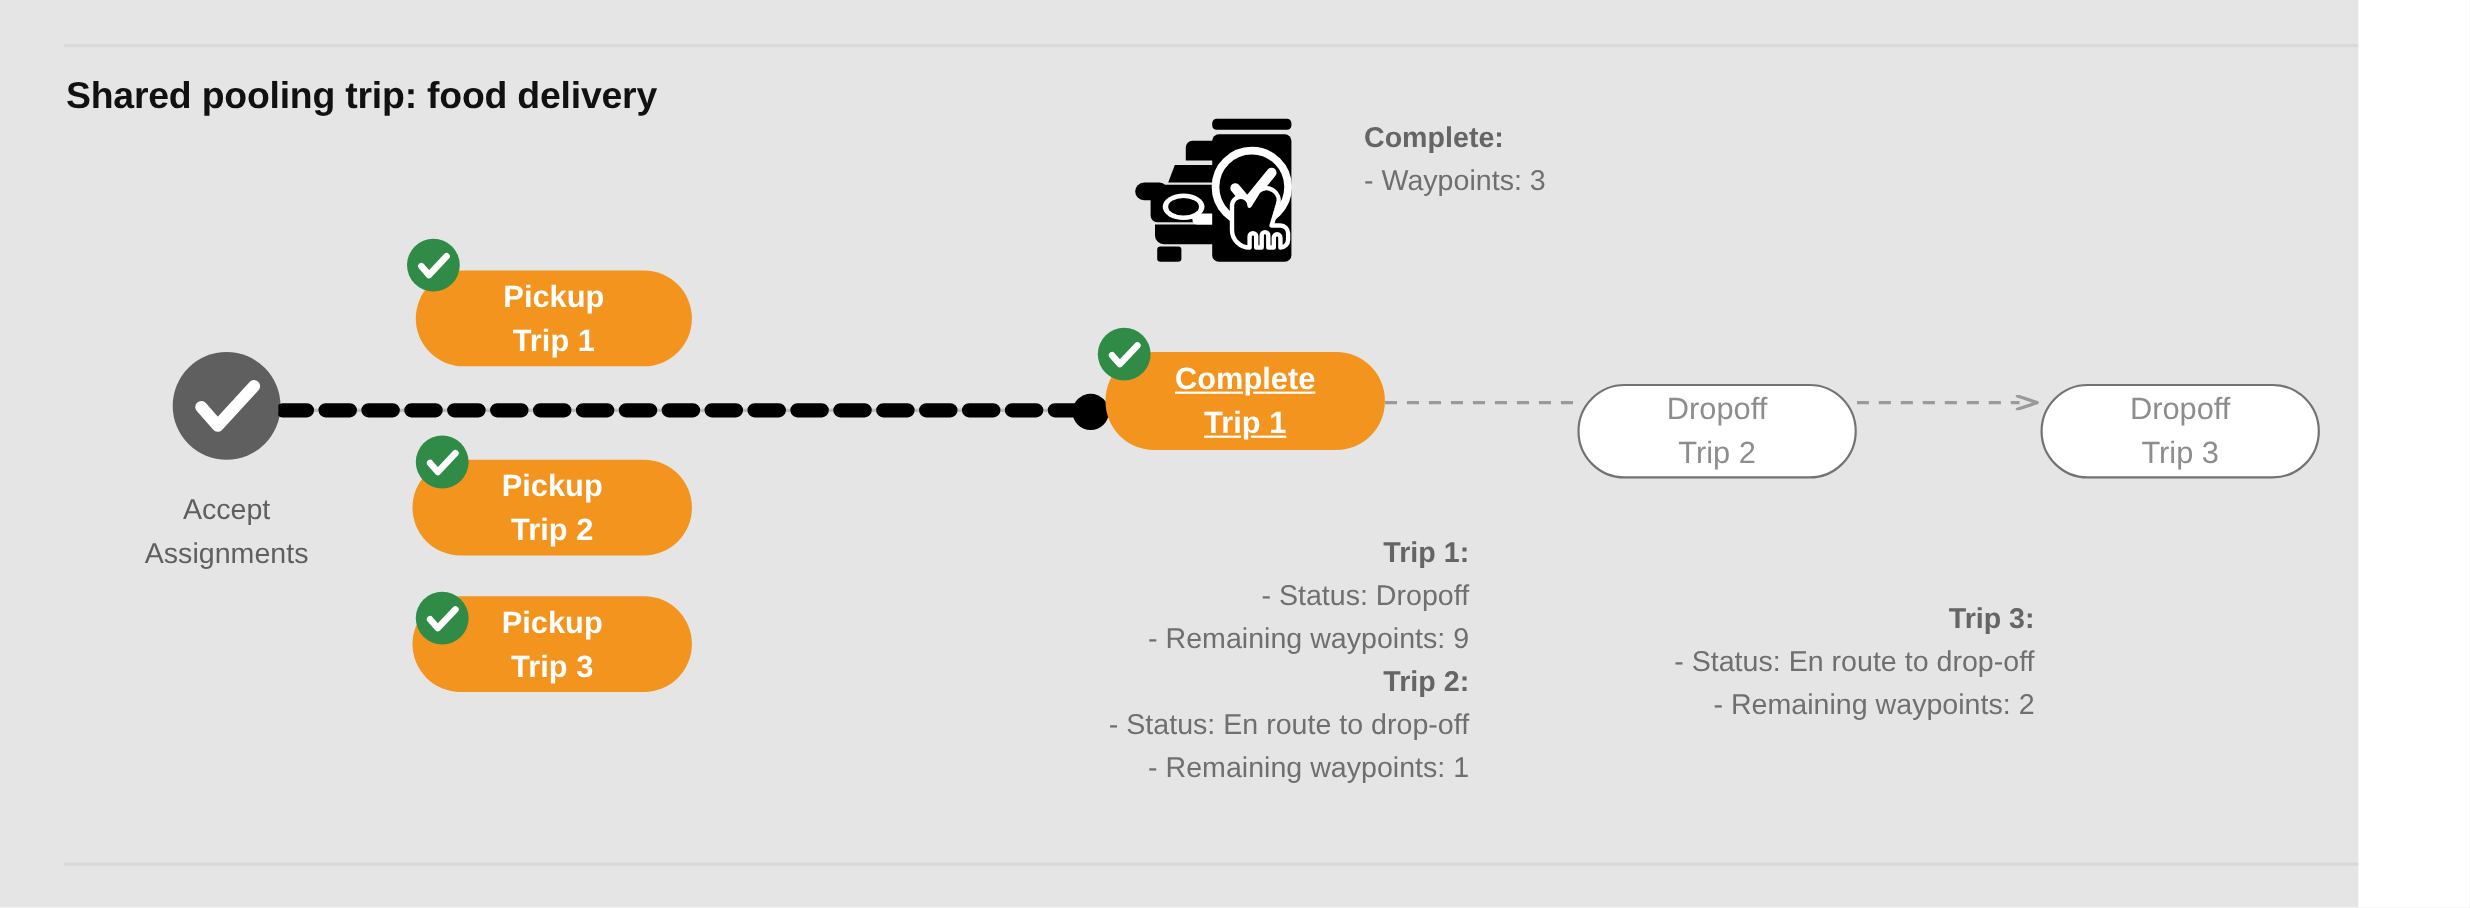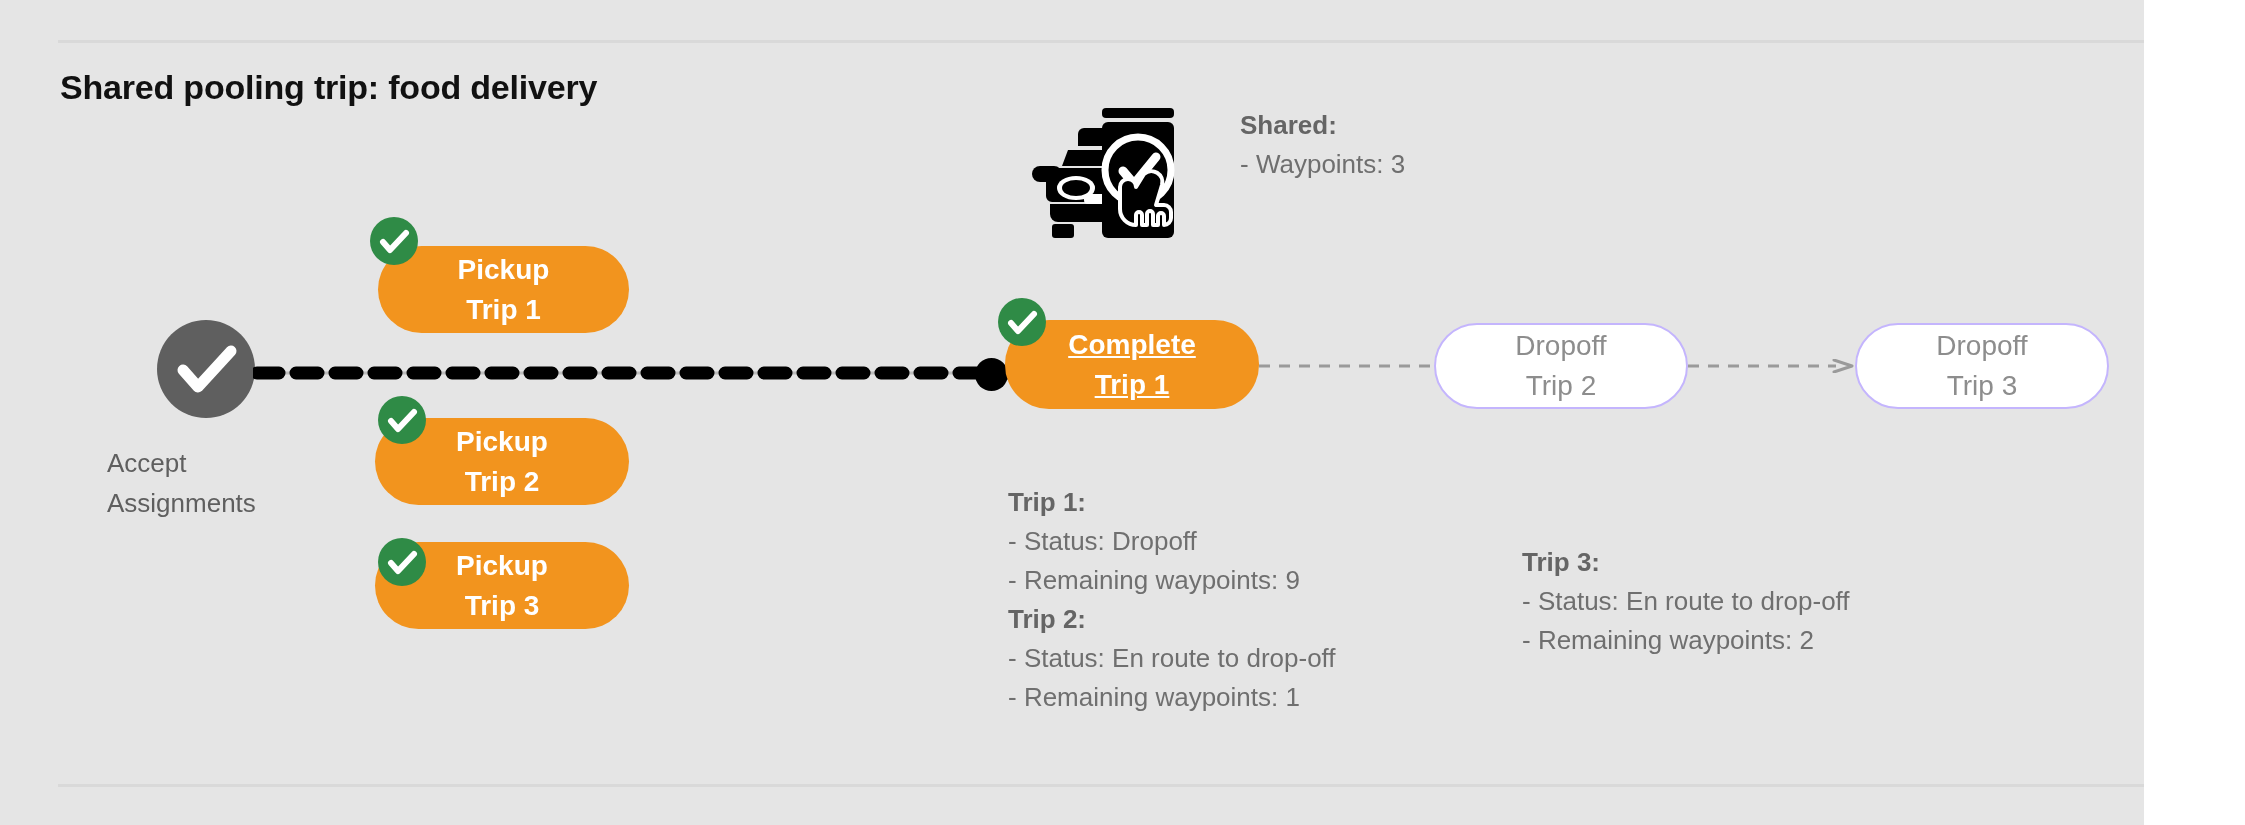--- a/index.html
+++ b/index.html
@@ -82,20 +82,21 @@
   .accept-circle svg {
     position: absolute;
     left: 0; top: 0;
     width: 98px; height: 98px;
   }
   .accept-label {
     position: absolute;
     left: 107px;
     top: 443px;
     width: 198px;
+    text-align: center;
     font-size: 26px;
     line-height: 40px;
     color: #5f5f5f;
   }
 
   
   .thick-connector {
     position: absolute;
     left: 253px;
     top: 364px;
@@ -148,31 +149,32 @@
     width: 33px;
     height: 33px;
     border-radius: 50%;
     background: #000000;
   }
 
   
   .pill-outline {
     position: absolute;
     background: #ffffff;
-    border: 2px solid #c4b5fd;
+    border: 2px solid #737373;
     border-radius: 44px;
     color: #8d8d8d;
     font-size: 28px;
     line-height: 40px;
     text-align: center;
     display: flex;
     flex-direction: column;
     align-items: center;
     justify-content: center;
     box-sizing: border-box;
+    margin-top: 26px;
   }
   .pill-outline .l1, .pill-outline .l2 { display: block; white-space: nowrap; }
   .pill-drop2 { left: 1434px; top: 323px; width: 254px; height: 86px; }
   .pill-drop3 { left: 1855px; top: 323px; width: 254px; height: 86px; }
 
   
   .thin-connector {
     position: absolute;
     height: 14px;
     top: 359px;
@@ -181,20 +183,21 @@
   .conn-a { left: 1259px; width: 178px; }
   .conn-b { left: 1688px; width: 170px; }
 
   
   .trip-block {
     position: absolute;
     font-size: 26px;
     line-height: 39px;
     color: #6f6f6f;
     white-space: nowrap;
+    text-align: right;
   }
   .trip-block .hdr { font-weight: bold; color: #656565; }
   .trip-block-left  { left: 1008px; top: 483px; }
   .trip-block-right { left: 1522px; top: 543px; }
 </style>
 </head>
 <body>
 
 <div id="page">
 
@@ -226,21 +229,21 @@
         <path d="M97 89 l11 13 l22 -27" fill="none" stroke="#ffffff" stroke-width="9" stroke-linecap="round" stroke-linejoin="round"></path>
 
         <path d="M118 92 a11 11 0 0 1 18 11 l-6 20 h8 a7 7 0 0 1 7 7 v6 a7 7 0 0 1 -7 7 v-9
                  a3 3 0 0 0 -6 0 v9 h-5 v-11 a3 3 0 0 0 -6 0 v11 h-5 v-10 a3 3 0 0 0 -6 0 v10
                  a16 16 0 0 1 -16 -16 v-22 a8 8 0 0 1 16 0 z" fill="#000000" stroke="#ffffff" stroke-width="4" stroke-linejoin="round"></path>
       </g>
     </svg>
   </div>
 
   <div class="vehicle-info">
-    <div class="hdr">Shared:</div>
+    <div class="hdr">Complete:</div>
     <div>- Waypoints: 3</div>
   </div>
 
   <div class="accept-node">
     <div class="accept-circle">
       <svg viewBox="0 0 98 98" xmlns="http://www.w3.org/2000/svg">
         <path d="M26 50 l15 17 l33 -36" fill="none" stroke="#ffffff" stroke-width="11" stroke-linecap="round" stroke-linejoin="round"></path>
       </svg>
     </div>
   </div>

